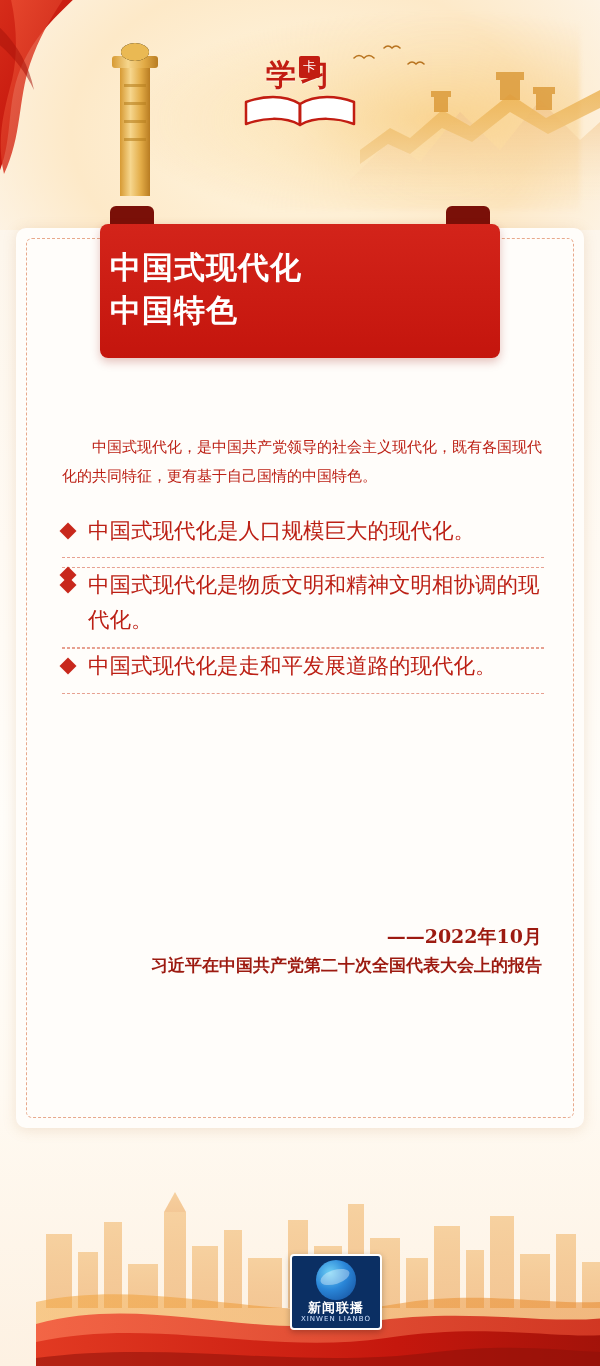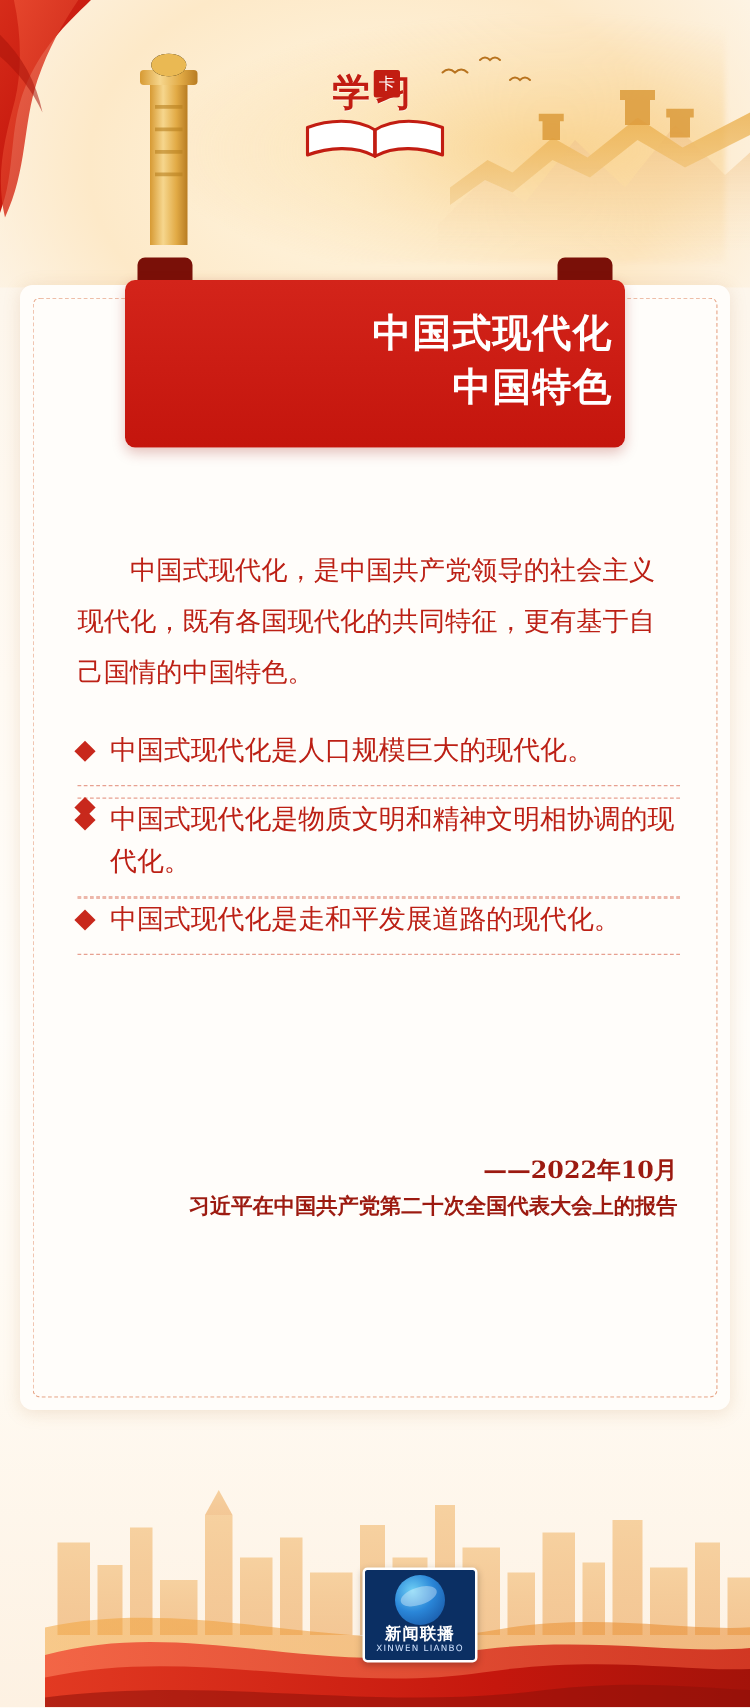--- a/index.html
+++ b/index.html
@@ -127,43 +127,43 @@
   .ear.left { left: 10px; }
   .ear.right { right: 10px; }
   .plaque {
     position: absolute;
     left: 0; top: 18px;
     width: 400px;
     padding: 22px 10px 26px;
     box-sizing: border-box;
     background: linear-gradient(180deg, #d3241a 0%, #c4150d 100%);
     border-radius: 8px;
-    text-align: right;
+    text-align: left;
     box-shadow: 0 4px 10px rgba(150,20,10,.25);
   }
   .plaque-line {
     color: #ffffff;
     font-size: 31px;
     font-weight: bold;
     line-height: 1.38;
     letter-spacing: 1px;
     font-family: "DejaVu Sans", "Liberation Sans", sans-serif;
   }
 
   
   .body-wrap {
     position: absolute;
     left: 46px; right: 40px; top: 190px;
   }
   .lead {
     color: #bc2015;
-    font-size: 21px;
+    font-size: 15px;
     line-height: 1.95;
     text-indent: 2em;
-    font-family: Liberation Mono, monospace;
+    font-family: Liberation Serif, serif;
   }
   .points {
     margin-top: 22px;
   }
   .point {
     position: relative;
     padding: 0 0 9px 26px;
     color: #bc2015;
     font-size: 21.5px;
     line-height: 1.62;

